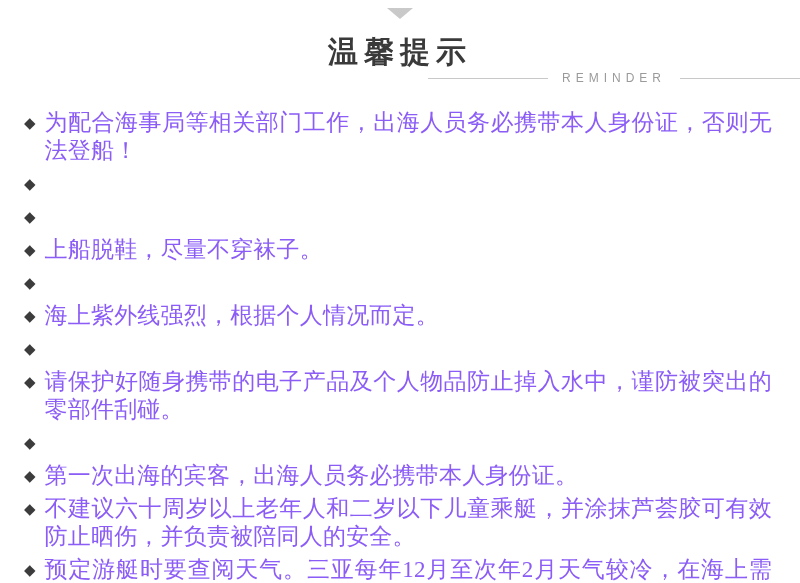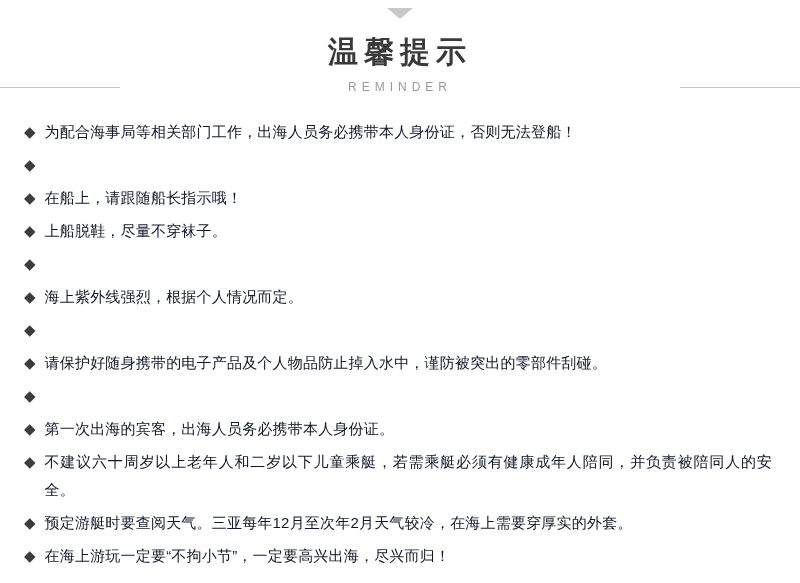--- a/index.html
+++ b/index.html
@@ -45,22 +45,22 @@
     font-family: "DejaVu Sans", sans-serif;
     font-size: 30px;
     font-weight: bold;
     letter-spacing: 6px;
     color: #3a3a3a;
     line-height: 1.1;
   }
   .sub-row {
     display: flex;
     align-items: center;
-    justify-content: space-between;
-    margin-top: 12px;
+    justify-content: flex-end;
+    margin-top: 3px;
   }
   .rule {
     height: 1px;
     background: #c8c8c8;
     width: 120px;
   }
   .rule.left { margin-right: 14px; }
   .rule.right { margin-left: 14px; }
   .subtitle {
     font-family: "Liberation Sans", sans-serif;
@@ -82,24 +82,24 @@
   }
   .bullet {
     flex: 0 0 auto;
     color: #3c3c3c;
     font-size: 15px;
     line-height: 28px;
     margin-right: 9px;
     transform: translateY(0px);
   }
   .item-text {
-    font-family: Liberation Sans, sans-serif;
-    font-size: 15px;
+    font-family: Liberation Serif, serif;
+    font-size: 23px;
     line-height: 28px;
-    color: #0f172a;
+    color: #8b5cf6;
     letter-spacing: 0.2px;
     text-align: justify;
   }
 </style>
 </head>
 <body>
 
 <div class="page">
 
   <div class="arrow-wrap">
@@ -118,21 +118,20 @@
   <div class="list" id="reminder-list">
       <div class="item">
         <span class="bullet">◆</span>
         <span class="item-text">为配合海事局等相关部门工作，出海人员务必携带本人身份证，否则无法登船！</span>
       </div>
       <div class="item">
         <span class="bullet">◆</span>
       </div>
       <div class="item">
         <span class="bullet">◆</span>
-        <span class="item-text">在船上，请跟随船长指示哦！</span>
       </div>
       <div class="item">
         <span class="bullet">◆</span>
         <span class="item-text">上船脱鞋，尽量不穿袜子。</span>
       </div>
       <div class="item">
         <span class="bullet">◆</span>
       </div>
       <div class="item">
         <span class="bullet">◆</span>
@@ -147,21 +146,21 @@
       </div>
       <div class="item">
         <span class="bullet">◆</span>
       </div>
       <div class="item">
         <span class="bullet">◆</span>
         <span class="item-text">第一次出海的宾客，出海人员务必携带本人身份证。</span>
       </div>
       <div class="item">
         <span class="bullet">◆</span>
-        <span class="item-text">不建议六十周岁以上老年人和二岁以下儿童乘艇，若需乘艇必须有健康成年人陪同，并负责被陪同人的安全。</span>
+        <span class="item-text">不建议六十周岁以上老年人和二岁以下儿童乘艇，并涂抹芦荟胶可有效防止晒伤，并负责被陪同人的安全。</span>
       </div>
       <div class="item">
         <span class="bullet">◆</span>
         <span class="item-text">预定游艇时要查阅天气。三亚每年12月至次年2月天气较冷，在海上需要穿厚实的外套。</span>
       </div>
       <div class="item">
         <span class="bullet">◆</span>
         <span class="item-text">在海上游玩一定要“不拘小节”，一定要高兴出海，尽兴而归！</span>
       </div>
     </div>

